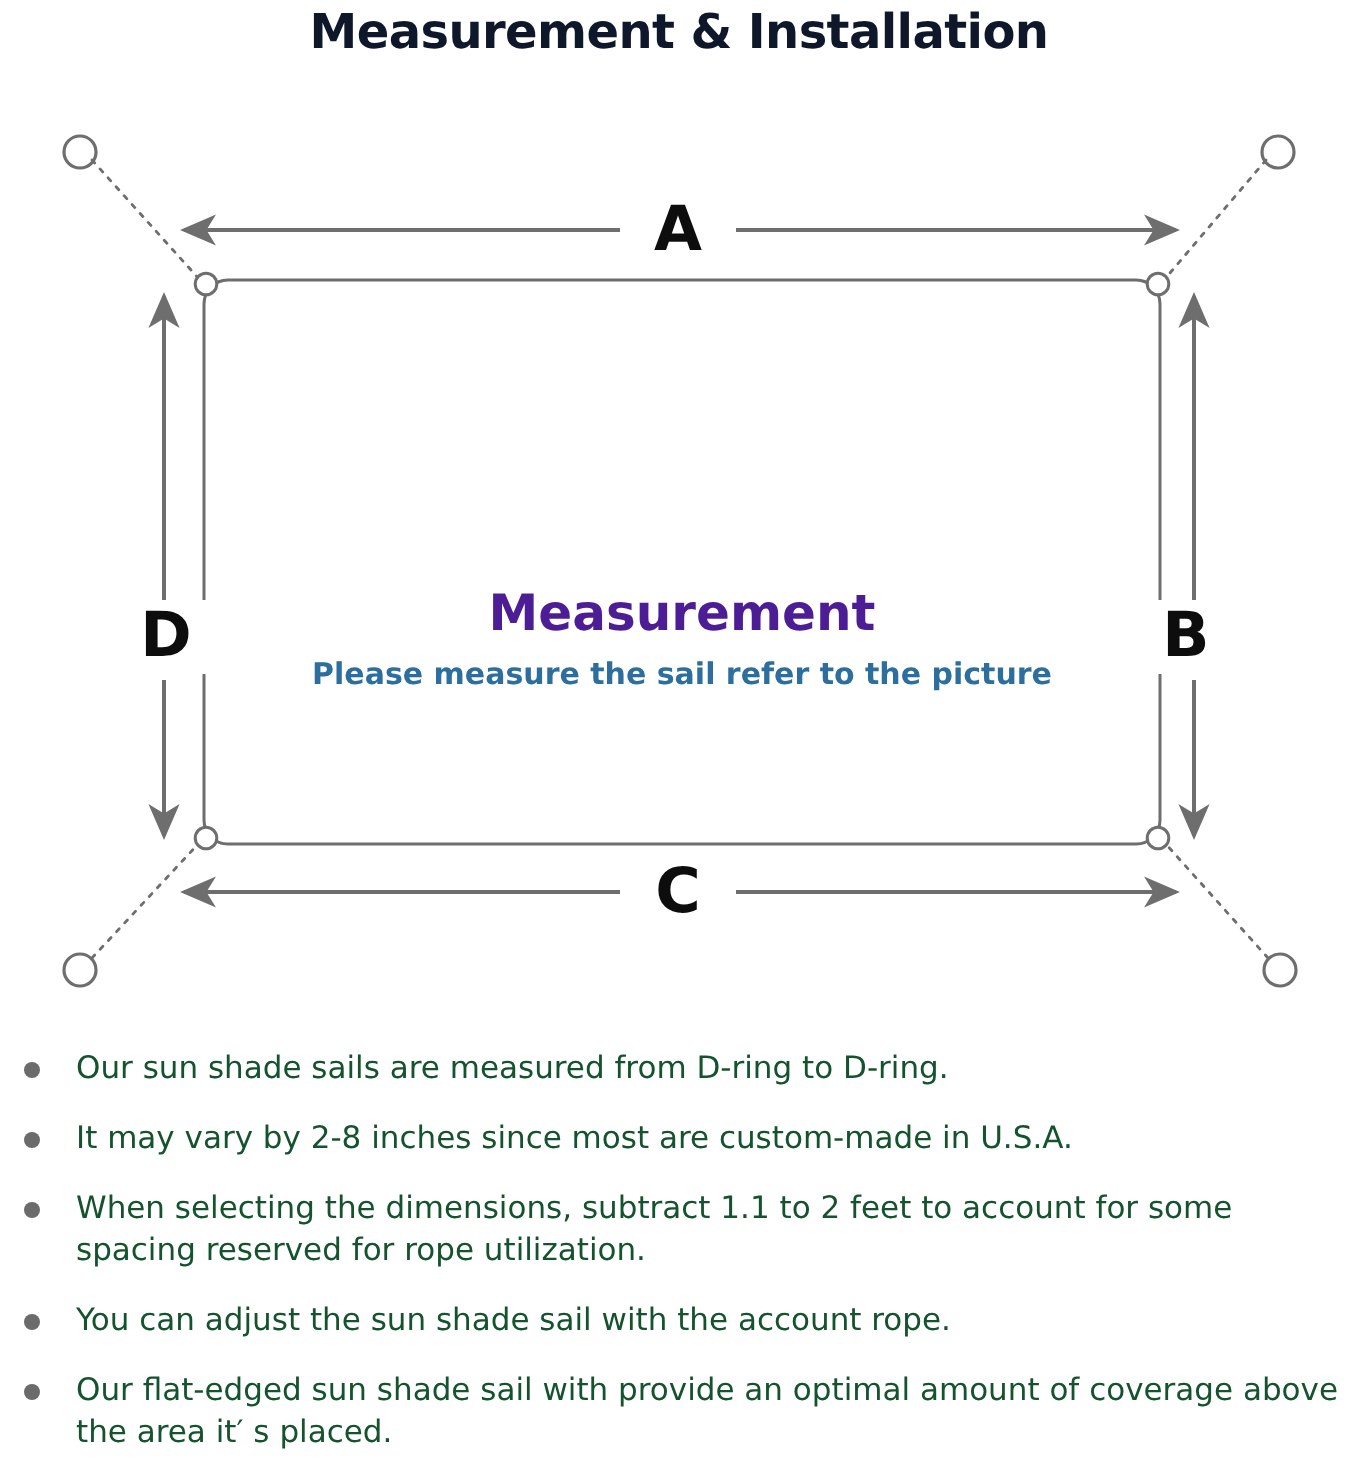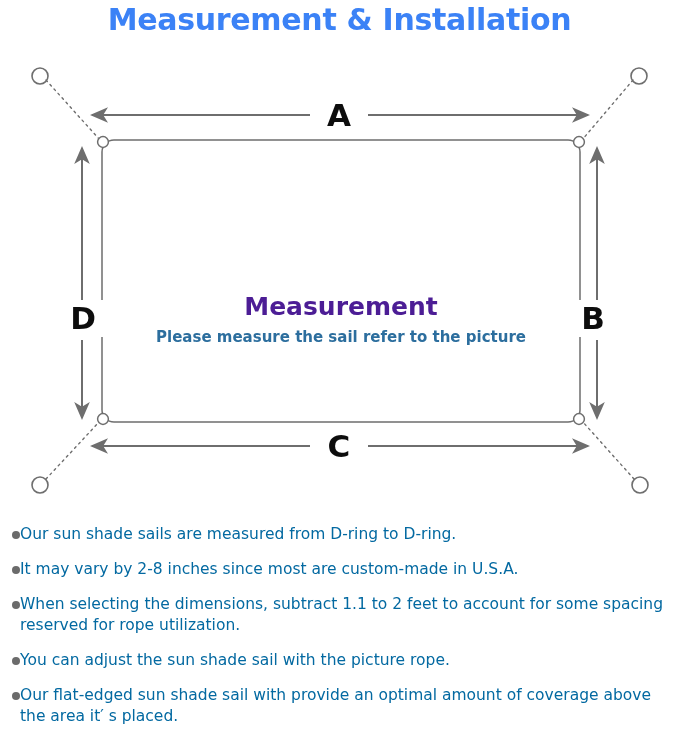--- a/index.html
+++ b/index.html
@@ -17,23 +17,23 @@
   }
 
   
   #page-title {
     position: absolute;
     left: 0;
     top: 2px;
     width: 679px;
     text-align: center;
     font-family: "DejaVu Sans", sans-serif;
-    font-size: 30px;
-    font-weight: bold;
-    color: #3b82f6;
+    font-size: 24px;
+    font-weight: bold;
+    color: #0f172a;
     letter-spacing: -0.3px;
     white-space: nowrap;
   }
 
   
   #diagram {
     position: absolute;
     left: 0;
     top: 48px;
     width: 679px;
@@ -89,27 +89,27 @@
 
   
   #notes {
     position: absolute;
     left: 0;
     top: 524px;
     width: 679px;
   }
   .note-item {
     position: relative;
-    padding-left: 20px;
+    padding-left: 38px;
     padding-right: 6px;
     margin-bottom: 14px;
     font-family: "DejaVu Sans", sans-serif;
     font-size: 15.5px;
     line-height: 21px;
-    color: #0369a1;
+    color: #14532d;
   }
   .note-bullet {
     position: absolute;
     left: 12px;
     top: 7px;
     width: 8px;
     height: 8px;
     border-radius: 50%;
     background: #6b6b6b;
   }
@@ -184,19 +184,19 @@
   <div class="note-item">
     <span class="note-bullet"></span>
     <span>It may vary by 2-8 inches since most are custom-made in U.S.A.</span>
   </div>
   <div class="note-item">
     <span class="note-bullet"></span>
     <span>When selecting the dimensions, subtract 1.1 to 2 feet to account for some spacing reserved for rope utilization.</span>
   </div>
   <div class="note-item">
     <span class="note-bullet"></span>
-    <span>You can adjust the sun shade sail with the picture rope.</span>
+    <span>You can adjust the sun shade sail with the account rope.</span>
   </div>
   <div class="note-item">
     <span class="note-bullet"></span>
     <span>Our flat-edged sun shade sail with provide an optimal amount of coverage above the area it′ s placed.</span>
   </div>
 </div>
 
 </body></html>

